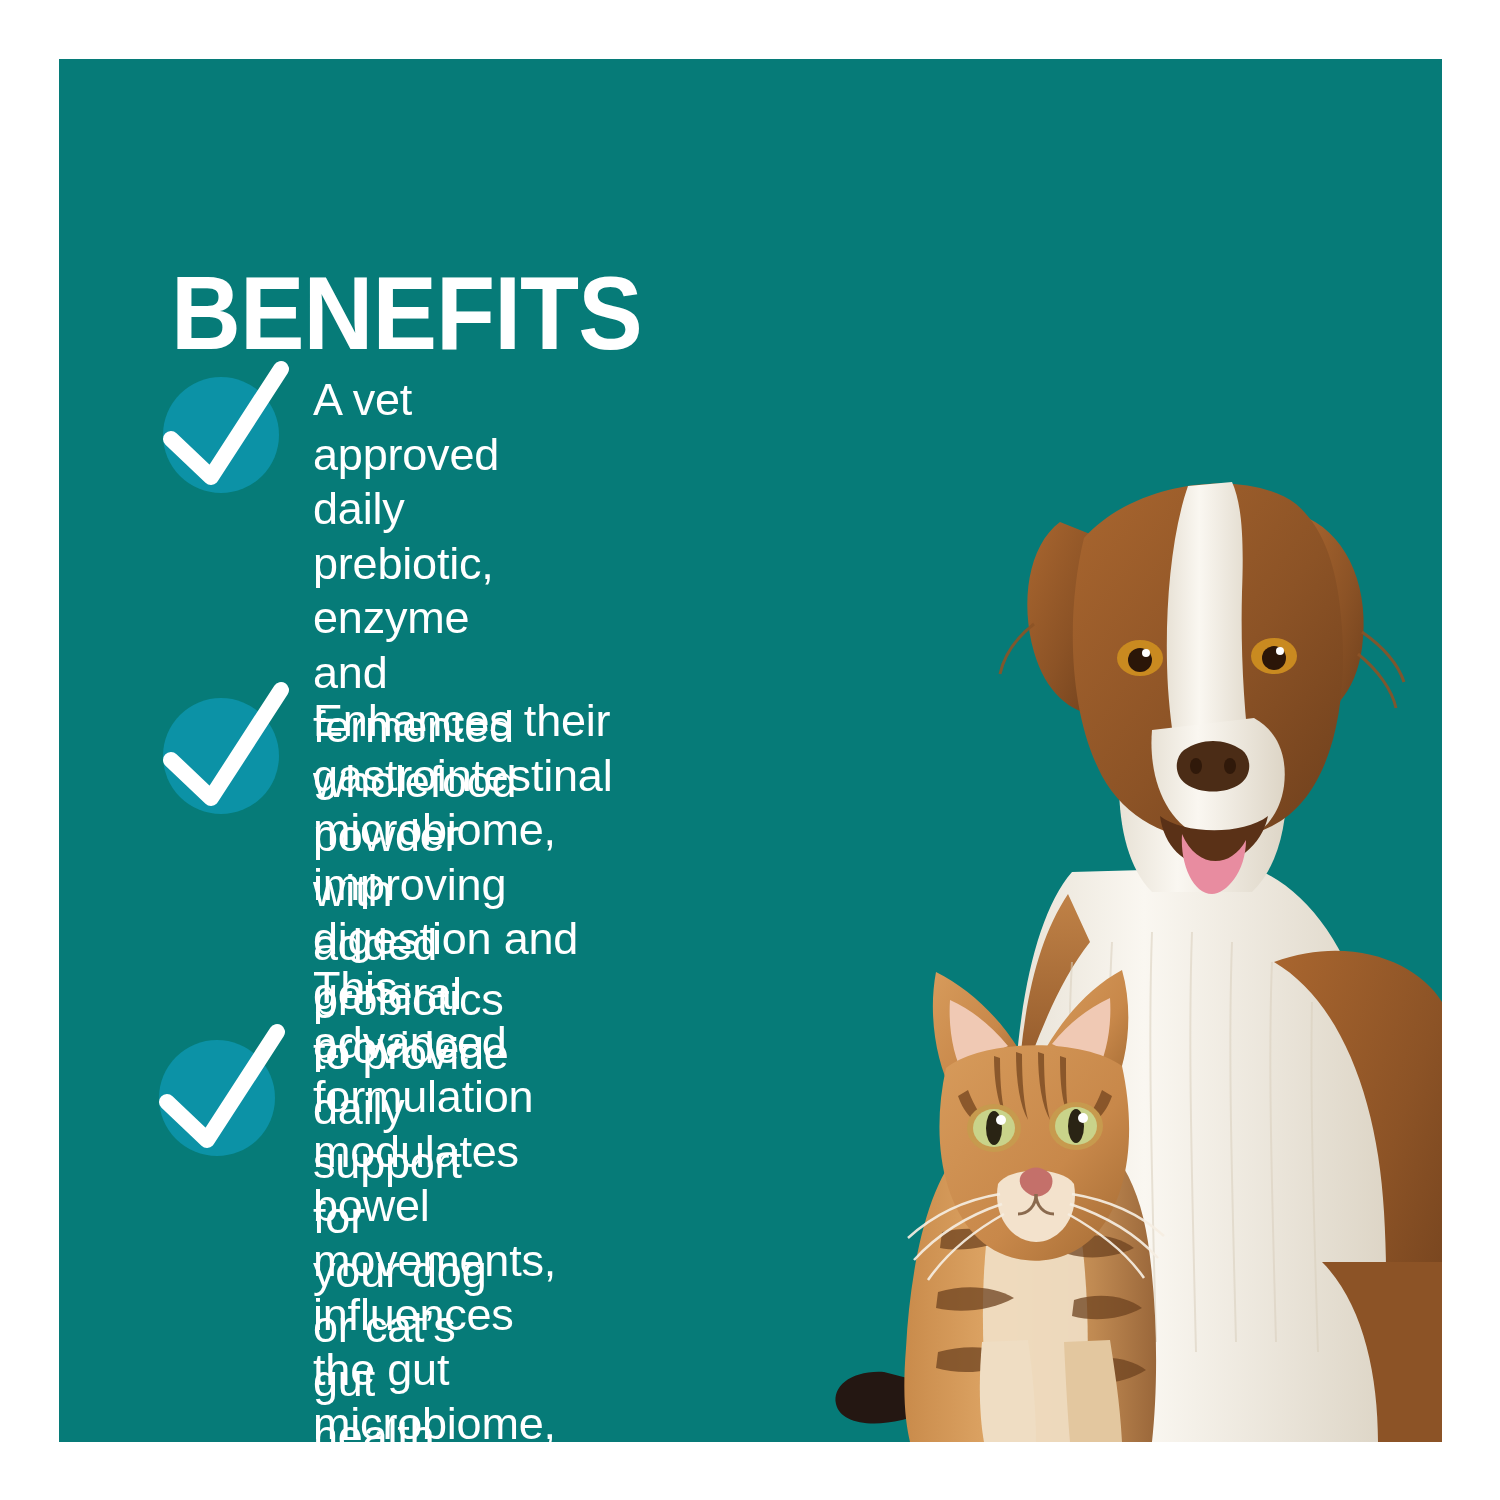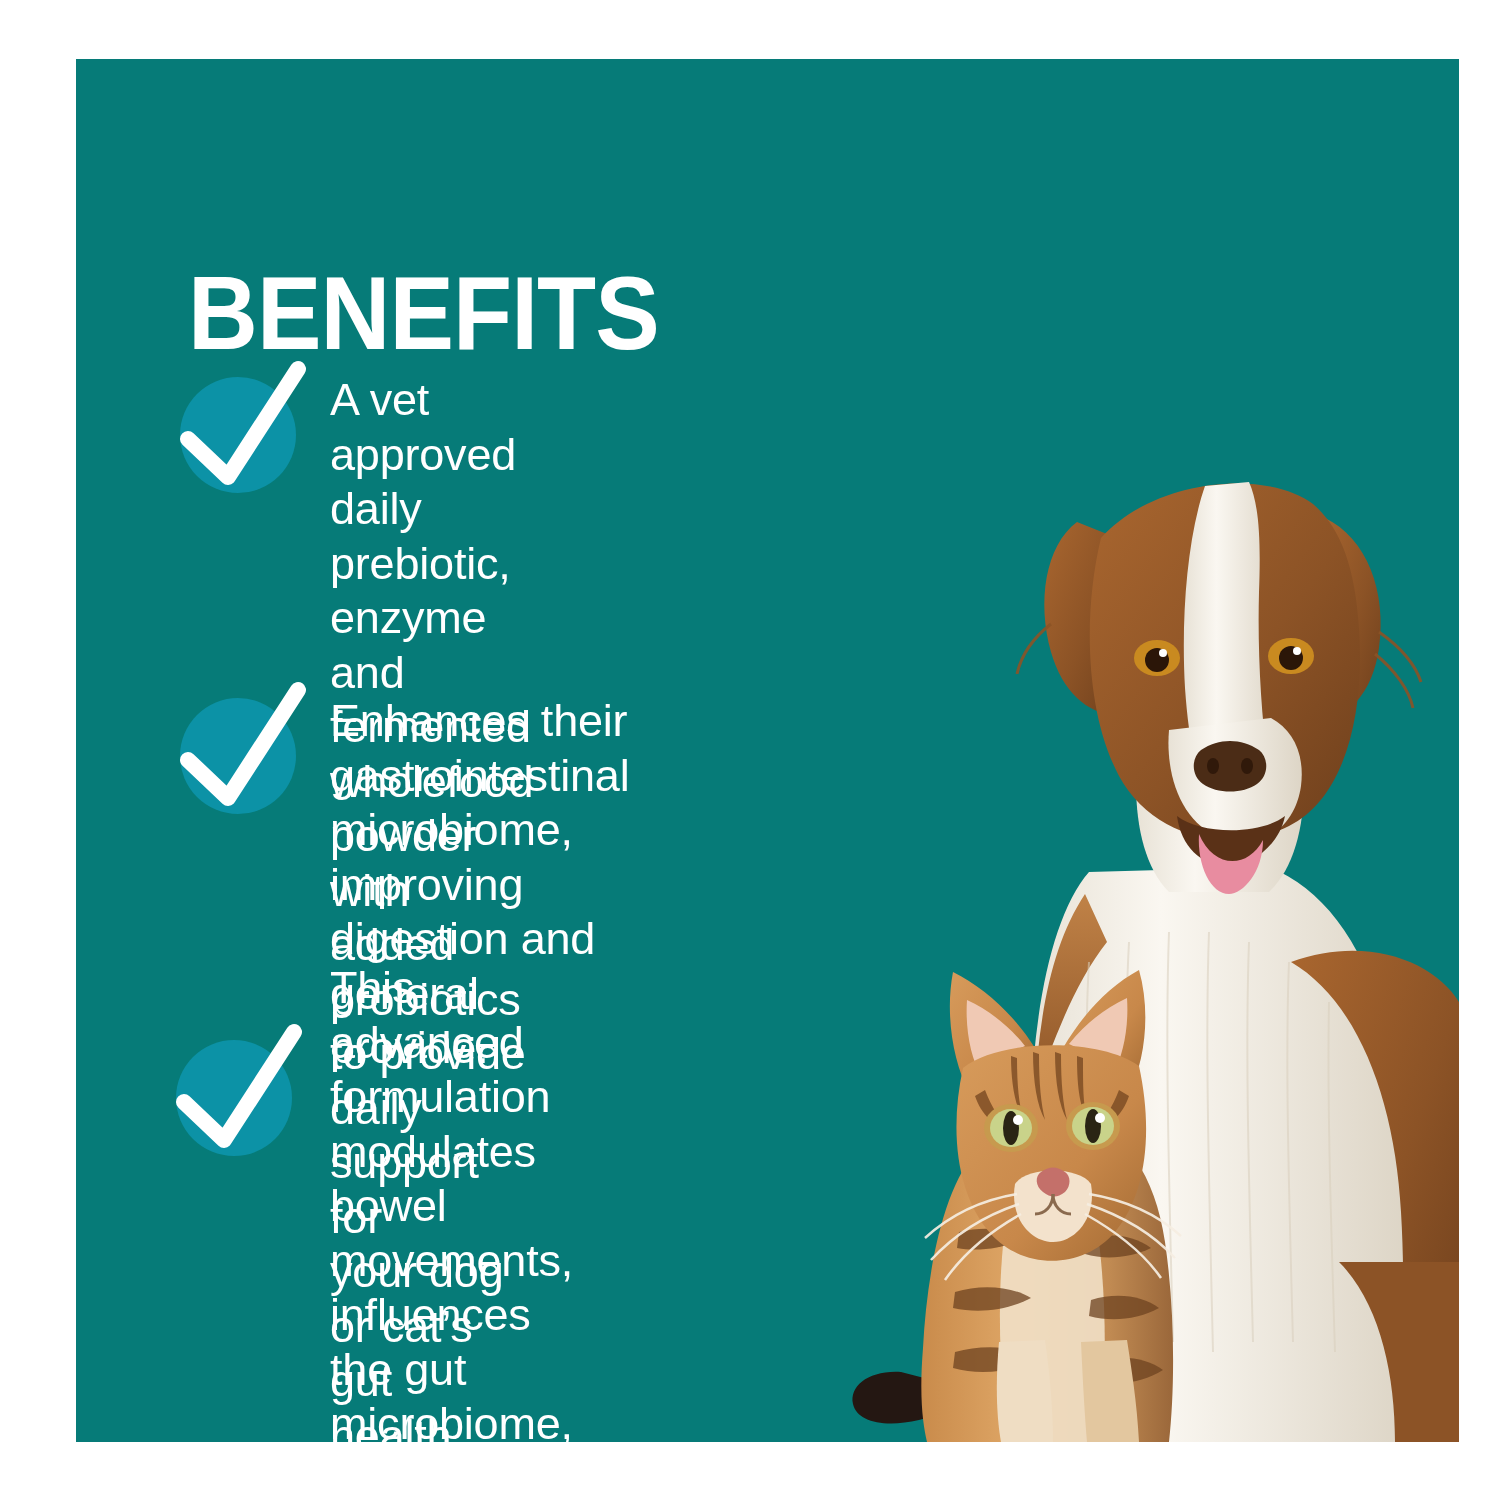--- a/index.html
+++ b/index.html
@@ -24,21 +24,20 @@
 
   
   #panel {
     position: absolute;
     left: 59px;
     top: 59px;
     width: 1383px;
     height: 1383px;
     background: #067B78;
     overflow: hidden;
-    margin-left: 17px;
   }
 
   
   #title {
     position: absolute;
     left: 112px;
     top: 132px;
     font-family: "Liberation Sans", sans-serif;
     font-weight: bold;
     font-size: 104px;

